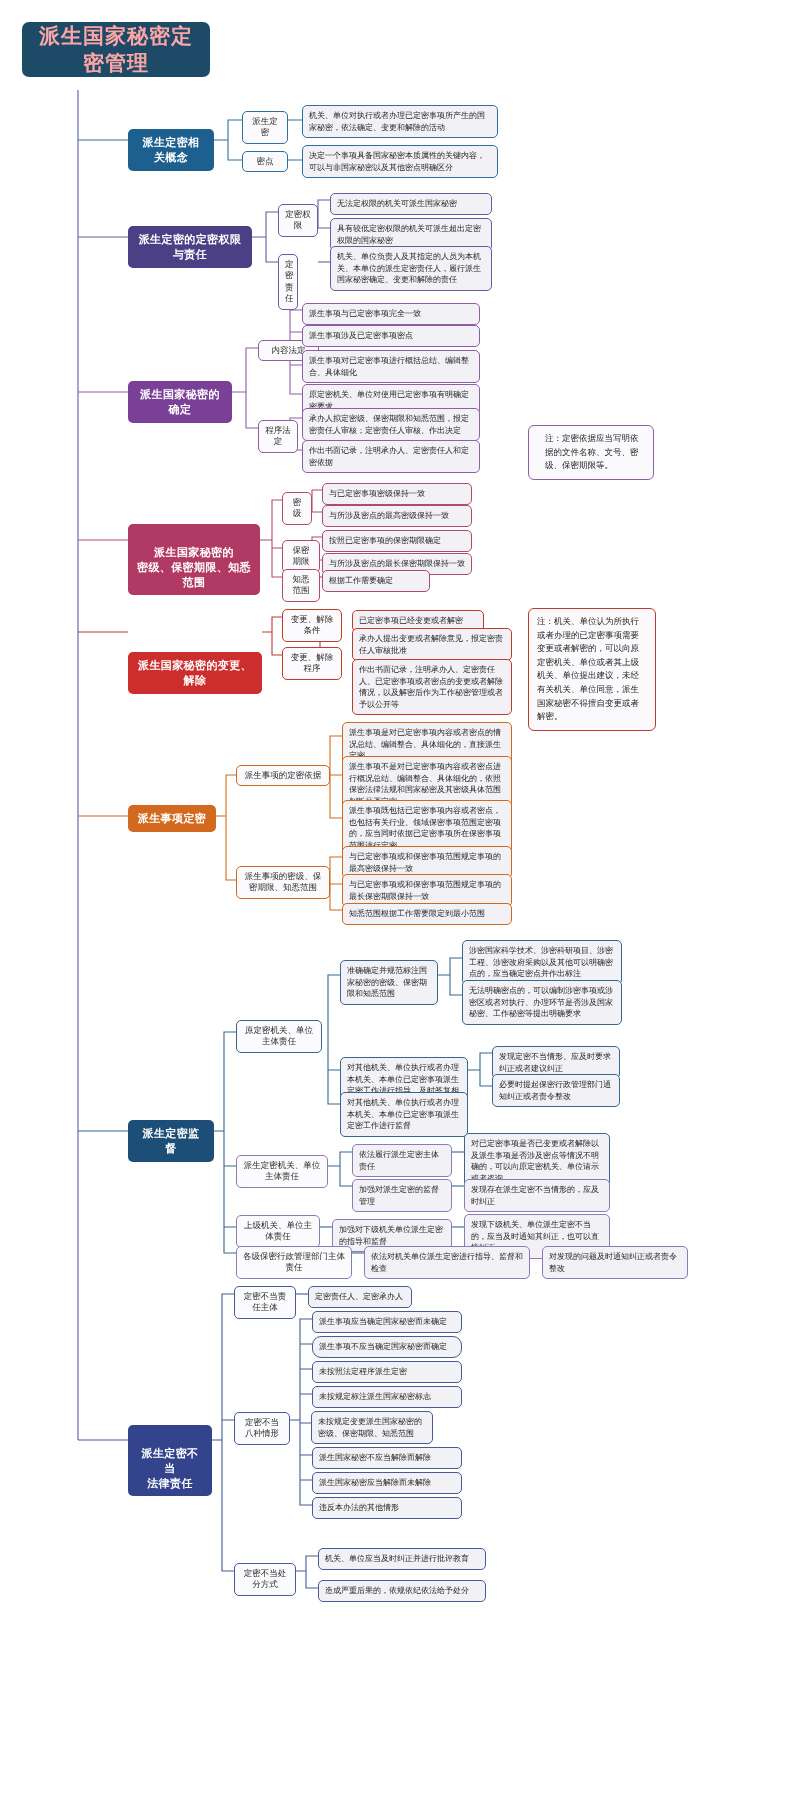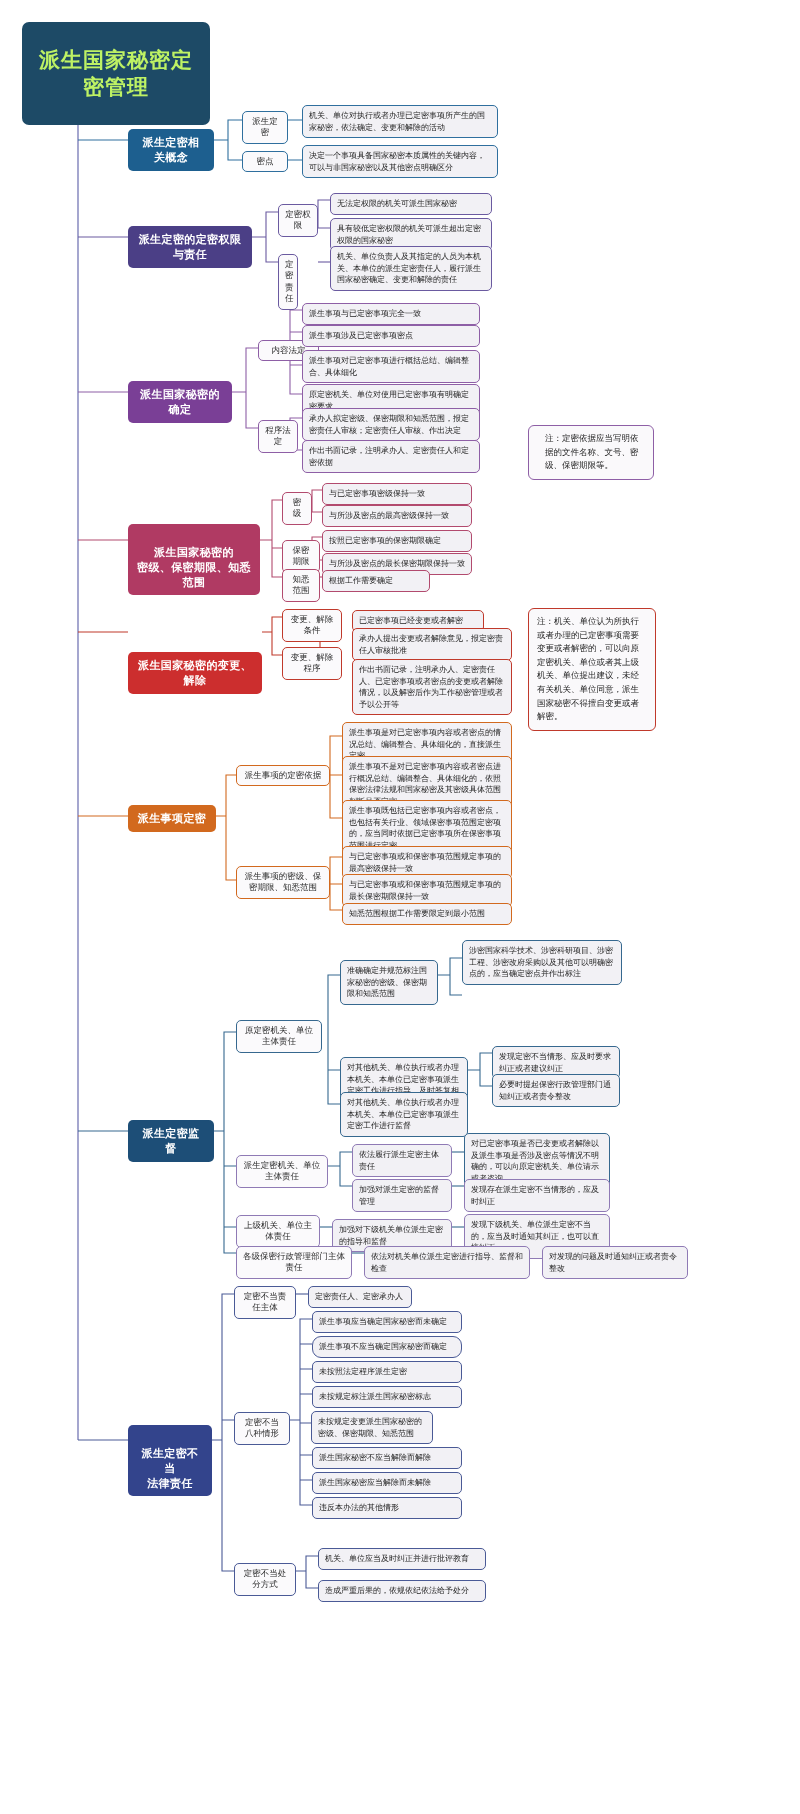--- a/index.html
+++ b/index.html
@@ -12,27 +12,27 @@
     overflow: hidden;
   }
   #canvas { position: absolute; inset: 0; }
   svg.links { position: absolute; left: 0; top: 0; width: 800px; height: 1814px; pointer-events: none; }
 
   .node { position: absolute; }
 
   
   .root {
     background: #1d4a66;
-    color: #bef264;
+    color: #fca5a5;
     font-weight: bold;
     font-size: 21px;
     line-height: 1.3;
     text-align: center;
     border-radius: 7px;
-    padding: 24px 14px;
+    padding: 0 14px;
     letter-spacing: 1px;
   }
 
   
   .l1 {
     color: #ffffff;
     font-weight: bold;
     font-size: 11px;
     line-height: 1.35;
     text-align: center;
@@ -310,20 +310,23 @@
 
   <div class="node l2 c-steel" style="left:236px; top:1020px; width:86px;">
     <span>原定密机关、单位主体责任</span>
   </div>
   <div class="node l3 c-steel" style="left:340px; top:960px; width:98px;">
     <span>准确确定并规范标注国家秘密的密级、保密期限和知悉范围</span>
   </div>
   <div class="node l3 c-steel" style="left:462px; top:940px; width:160px;">
     <span>涉密国家科学技术、涉密科研项目、涉密工程、涉密改府采购以及其他可以明确密点的，应当确定密点并作出标注</span>
   </div>
+  <div class="node l3 c-steel" style="left:462px; top:980px; width:160px;">
+    <span>无法明确密点的，可以编制涉密事项或涉密区或者对执行、办理环节是否涉及国家秘密、工作秘密等提出明确要求</span>
+  </div>
   <div class="node l3 c-steel" style="left:340px; top:1057px; width:128px;">
     <span>对其他机关、单位执行或者办理本机关、本单位已定密事项派生定密工作进行指导，及时答复相关问题</span>
   </div>
   <div class="node l3 c-steel" style="left:492px; top:1046px; width:128px;">
     <span>发现定密不当情形、应及时要求纠正或者建议纠正</span>
   </div>
   <div class="node l3 c-steel" style="left:492px; top:1074px; width:128px;">
     <span>必要时提起保密行政管理部门通知纠正或者责令整改</span>
   </div>
   <div class="node l3 c-steel" style="left:340px; top:1092px; width:128px;">

